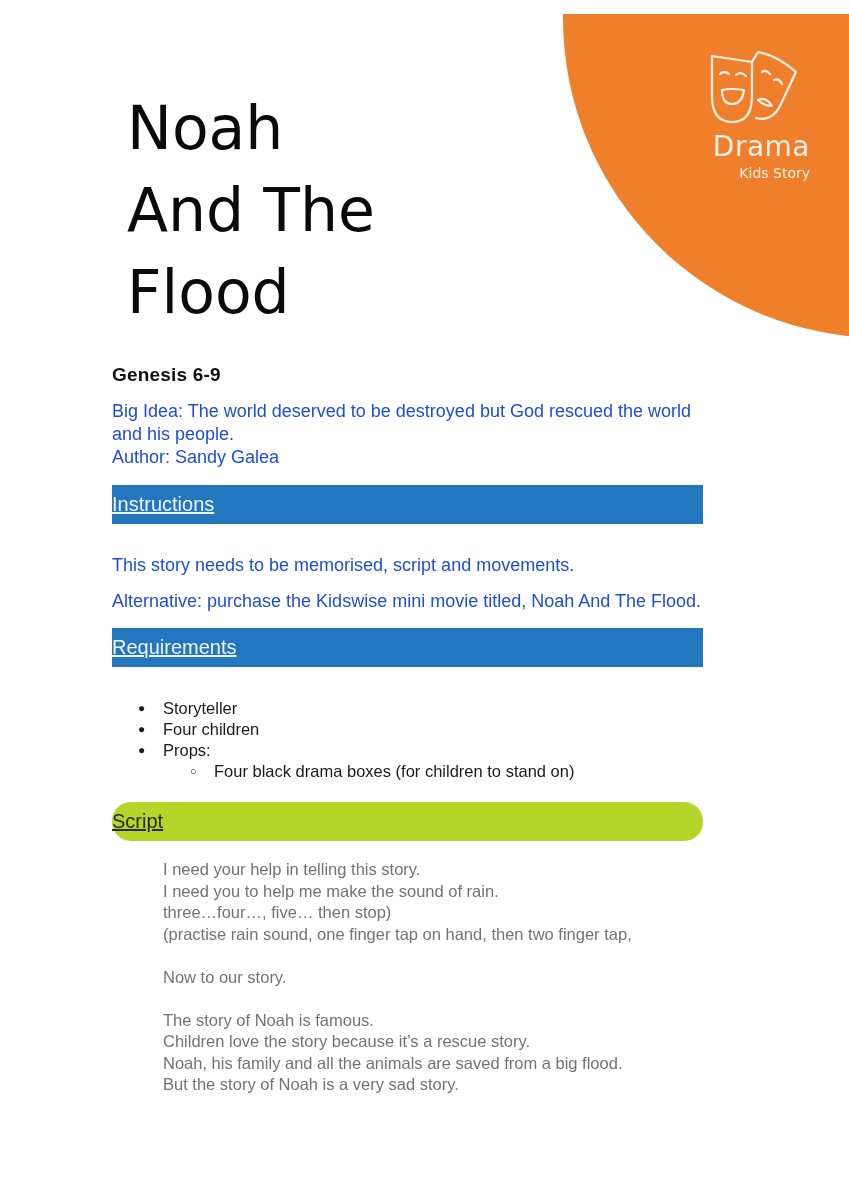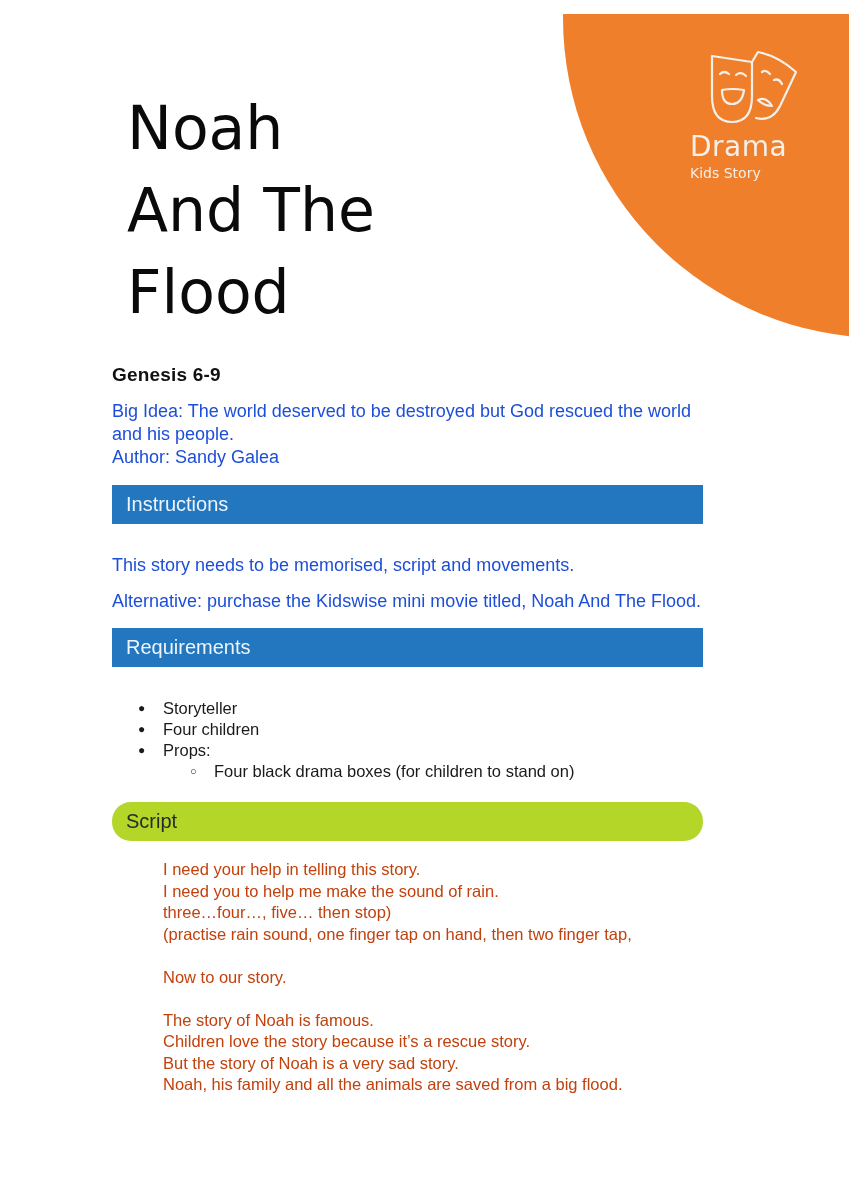--- a/index.html
+++ b/index.html
@@ -1,39 +1,39 @@
 <!DOCTYPE html>
 <html><head>
 <meta charset="utf-8">
 <style>
   html, body { margin:0; padding:0; }
   body { width:849px; height:1200px; background:#ffffff; position:relative; overflow:hidden;
          font-family:"Liberation Sans", sans-serif; color:#111; }
   .corner-clip { position:absolute; left:0; top:14px; width:849px; height:340px; overflow:hidden; }
   .corner-circle { position:absolute; width:640px; height:640px; border-radius:50%;
                    left:563px; top:-316px; }
-  .badge { position:absolute; left:690px; top:48px; width:120px; text-align:left; color:#f3efe9; }
+  .badge { position:absolute; left:690px; top:48px; width:120px; text-align:right; color:#f3efe9; }
   .badge svg { display:block; margin:0 auto; }
   .badge .b-title { font-family:"DejaVu Sans", sans-serif; font-size:28px; line-height:30px; margin-top:4px; letter-spacing:0.5px; }
   .badge .b-sub { font-family:"DejaVu Sans", sans-serif; font-size:14px; line-height:18px; margin-top:2px; }
   .title { position:absolute; left:127px; top:87px; font-family:"DejaVu Sans", sans-serif;
            font-size:60px; line-height:82px; font-weight:400; color:#0a0a0a; margin:0; }
   .content { position:absolute; left:112px; top:364px; width:591px; }
   .ref { font-size:19px; font-weight:700; margin:0 0 14px 0; letter-spacing:0.2px; }
   .p { font-size:18px; line-height:23px; margin:0; color:#1d4ed8; }
-  .bar { height:39px; margin:0; padding-left:14px; display:flex; align-items:center;
-         font-size:20px; font-weight:300; }
+  .bar { height:39px; margin:0; display:flex; align-items:center;
+         font-size:20px; font-weight:300;text-decoration:underline; }
   .bar.blue { background:#2377bf; color:#eef4fb; }
   .bar.green { background:#b3d629; color:#2a2a2a;border-radius:19px; }
   ul.req { list-style:none; margin:0; padding:0; }
   ul.req li { position:relative; padding-left:51px; font-size:16.5px; line-height:21px; color:#1a1a1a; }
   ul.req li .bullet { position:absolute; left:26px; top:0; font-size:12px; }
   ul.req li.sub { padding-left:102px; }
   ul.req li.sub .bullet { left:78px; font-size:11px; }
-  .script { padding-left:51px; font-size:16.5px; line-height:21.5px; color:#c2410c; }
+  .script { padding-left:51px; font-size:16.5px; line-height:21.5px; color:#737373; }
   .script .gap { height:21.5px; }
 </style>
 </head>
 <body>
 
 <div class="corner-clip">
   <div class="corner-circle" style="background:#f07f2c"></div>
 </div>
 
 <div class="badge">
@@ -88,16 +88,16 @@
   <div class="script">
     <div>I need your help in telling this story.</div>
     <div>I need you to help me make the sound of rain.</div>
     <div>three…four…, five… then stop)</div>
     <div>(practise rain sound, one finger tap on hand, then two finger tap,</div>
     <div class="gap"></div>
     <div>Now to our story.</div>
     <div class="gap"></div>
     <div>The story of Noah is famous.</div>
     <div>Children love the story because it’s a rescue story.</div>
+    <div>Noah, his family and all the animals are saved from a big flood.</div>
     <div>But the story of Noah is a very sad story.</div>
-    <div>Noah, his family and all the animals are saved from a big flood.</div>
   </div>
 </div>
 
 </body></html>

